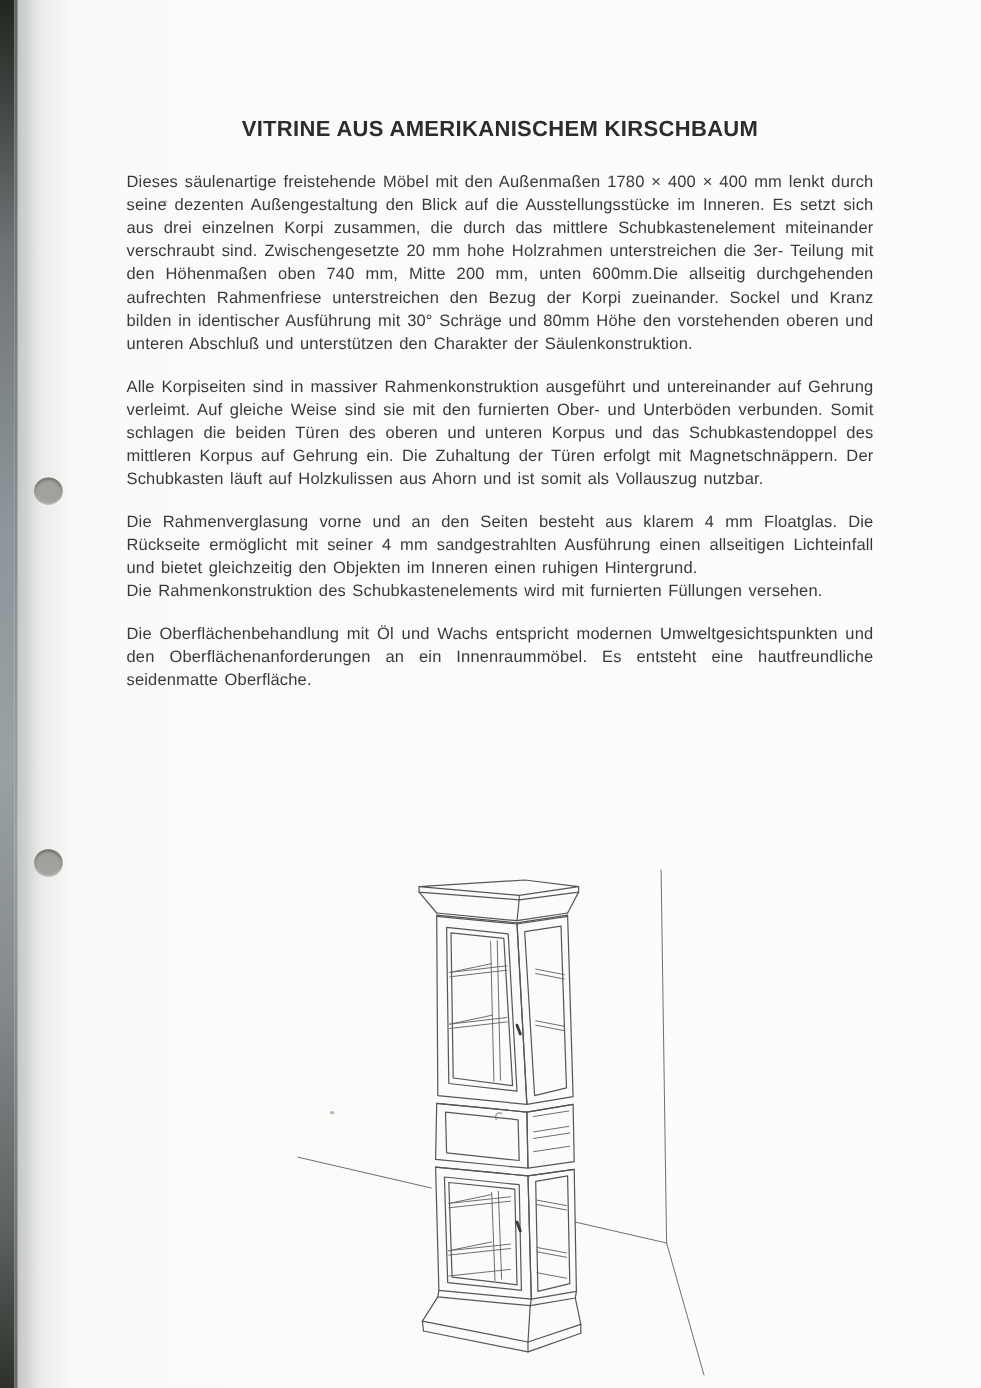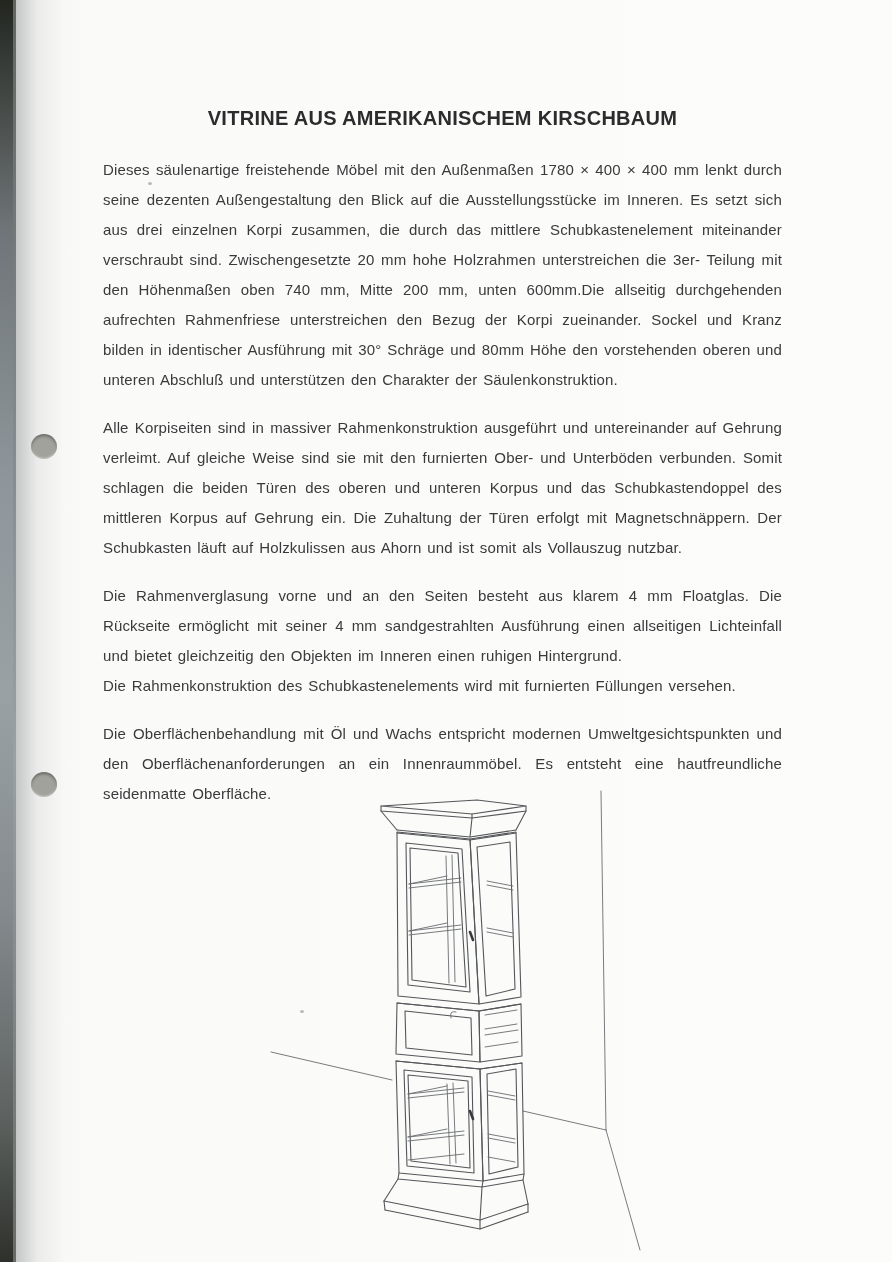--- a/index.html
+++ b/index.html
@@ -25,28 +25,28 @@
     position:absolute;left:31px;width:26px;height:25px;border-radius:50%;z-index:4;
     background:#a2a29c;
     box-shadow:inset 0 2px 3px rgba(0,0,0,.35), inset 0 -1px 2px rgba(255,255,255,.45);
   }
   .hole-1{top:434px;}
   .hole-2{top:772px;}
   .speck{position:absolute;width:4px;height:3px;border-radius:50%;background:#b9b9b4;z-index:1;}
   .speck-1{left:148px;top:182px;}
   .speck-2{left:300px;top:1010px;}
   
-  .page{position:absolute;left:103px;top:0;width:679px;z-index:5;}
+  .page{position:absolute;left:115px;top:0;width:679px;z-index:5;}
   .page h1{
     margin:107px 0 25px 0;text-align:center;
     font-size:20px;font-weight:bold;letter-spacing:.3px;color:#2c2c2e;
   }
   .page p{
     margin:0 0 18px 0;
-    font-size:15px;line-height:30px;letter-spacing:.15px;word-spacing:1.5px;
+    font-size:15px;line-height:21px;letter-spacing:.15px;word-spacing:1.5px;
     color:#3a3a3c;text-align:justify;white-space:pre-line;
   }
   
   .figure-svg{position:absolute;left:0;top:0;z-index:1;}
   .figure-svg path{fill:none;stroke:#54565a;stroke-width:1.1;stroke-linejoin:round;stroke-linecap:round;}
   .figure-svg path.handle{stroke:#393a3f;stroke-width:2.6;}
   .figure-svg path.thin{stroke-width:.9;stroke:#6a6c70;}
 </style>
 </head>
 <body>

